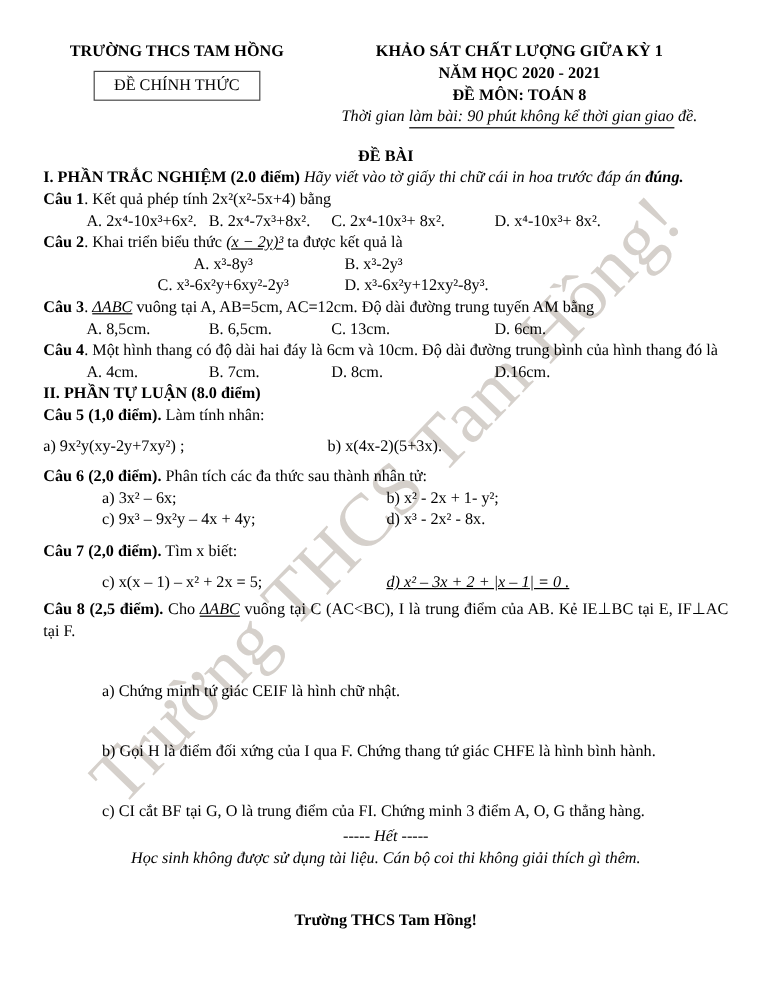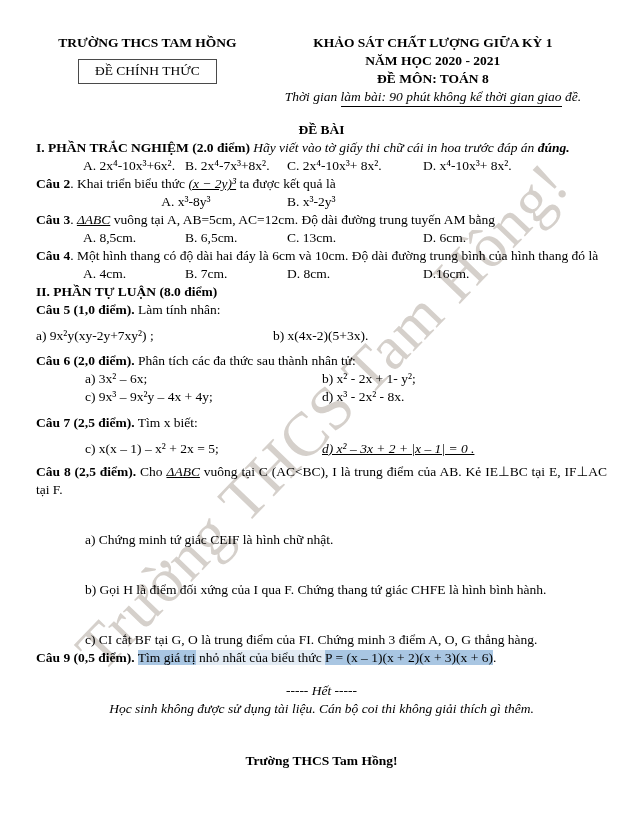--- a/index.html
+++ b/index.html
@@ -28,40 +28,40 @@
   .time-line { font-weight:normal; font-style:italic; }
   .u { border-bottom:1.2px solid #000; padding-bottom:2px; }
 
   .doc-title { text-align:center; font-weight:bold; margin-top:15px; }
   b.lbl { font-weight:bold; }
   .just { text-align:justify; }
   .ital { font-style:italic; }
   .bital { font-style:italic; font-weight:bold; }
   .math { font-style:italic;text-decoration:underline; }
 
-  .opts4 { display:flex; margin-left:47px; }
+  .opts4 { display:flex; margin-left:36px; }
   .opts4 > span:nth-child(1){ width:102px; }
   .opts4 > span:nth-child(2){ width:102px; }
   .opts4 > span:nth-child(3){ width:136px; }
   .opts4 > span:nth-child(4){ flex:1; }
   .opts2 { display:flex; margin-left:49px; }
   .opts2 > span:first-child { width:237px; }
   .opts2n { display:flex; margin-left:49px; }
   .opts2n > span:first-child { width:202px;text-align:center; }
 
   .tl-items { margin:8px 0 7px; }
   .q7-items { margin:8px 0 5px; }
   .q7-items .row { margin-bottom:5px; }
   .indent { text-indent:49px;margin-top:32px; }
   .sp-top { margin-top:8px; }
 
   .hl  { background:var(--hl,#a9c6e2); }
   .hlL { background:var(--hlL,#e2ebf4); }
 
-  .het { text-align:center; font-style:italic; margin-top:15px; }
+  .het { text-align:center; font-style:italic; margin-top:3px; }
   .note { text-align:center; font-style:italic; }
   .footer-school { text-align:center; font-weight:bold; margin-top:34px; }
 </style>
 </head>
 <body>
 
 <div class="page">
   <div class="watermark">Trường THCS Tam Hồng!</div>
 
   <div class="content">
@@ -80,31 +80,36 @@
         <div class="time-line">
           <span>Thời gian </span><span class="u">làm bài: 90 phút không kể thời gian giao</span><span> đề.</span>
         </div>
       </div>
     </div>
 
     <div class="doc-title">ĐỀ BÀI</div>
 
     <p class="just"><b class="lbl">I. PHẦN TRẮC NGHIỆM (2.0 điểm)</b><span class="ital"> Hãy viết vào tờ giấy thi chữ cái in hoa trước đáp án </span><span class="bital">đúng.</span></p>
 
+    <p><b class="lbl">Câu 1</b><span>. Kết quả phép tính 2x²(x²-5x+4) bằng</span></p>
     <div class="opts4">
       <span>A. 2x⁴-10x³+6x².</span>
         <span>B. 2x⁴-7x³+8x².</span>
         <span>C. 2x⁴-10x³+ 8x².</span>
         <span>D. x⁴-10x³+ 8x².</span>
     </div>
 
     <p><b class="lbl">Câu 2</b><span>. Khai triển biểu thức </span><span class="math">(x − 2y)³</span><span> ta được kết quả là</span></p>
     <div class="opts2n">
       <span>A. x³-8y³</span>
         <span>B. x³-2y³</span>
+    </div>
+    <div class="opts2n">
+      <span>C. x³-6x²y+6xy²-2y³</span>
+        <span>D. x³-6x²y+12xy²-8y³.</span>
     </div>
 
     <p><b class="lbl">Câu 3</b><span>. </span><span class="math">ΔABC</span><span> vuông tại A, AB=5cm, AC=12cm. Độ dài đường trung tuyến AM bằng</span></p>
     <div class="opts4">
       <span>A. 8,5cm.</span>
         <span>B. 6,5cm.</span>
         <span>C. 13cm.</span>
         <span>D. 6cm.</span>
     </div>
 
@@ -127,33 +132,32 @@
     <p><b class="lbl">Câu 6 (2,0 điểm).</b><span> Phân tích các đa thức sau thành nhân tử:</span></p>
     <div class="opts2">
       <span>a) 3x² – 6x;</span>
         <span>b) x² - 2x + 1- y²;</span>
     </div>
     <div class="opts2">
       <span>c) 9x³ – 9x²y – 4x + 4y;</span>
         <span>d) x³ - 2x² - 8x.</span>
     </div>
 
-    <p class="sp-top"><b class="lbl">Câu 7 (2,5 điểm).</b><span> Tìm x biết:</span></p>
+    <p class="sp-top"><b class="lbl">Câu 7 (2,0 điểm).</b><span> Tìm x biết:</span></p>
     <div class="q7-items">
       <div class="opts2 row">
         <span>c) x(x – 1) – x² + 2x = 5;</span>
           <span class="math">d) x² – 3x + 2 + |x – 1| = 0 .</span>
       </div>
     </div>
 
     <p class="just"><b class="lbl">Câu 8 (2,5 điểm).</b><span> Cho </span><span class="math">ΔABC</span><span> vuông tại C (AC&lt;BC), I là trung điểm của AB. Kẻ IE⊥BC tại E, IF⊥AC tại F.</span></p>
     <p class="indent">a) Chứng minh tứ giác CEIF là hình chữ nhật.</p>
     <p class="indent just">b) Gọi H là điểm đối xứng của I qua F. Chứng thang tứ giác CHFE là hình bình hành.</p>
     <p class="indent just">c) CI cắt BF tại G, O là trung điểm của FI. Chứng minh 3 điểm A, O, G thẳng hàng.</p>
 
-    <p><b class="lbl">Câu 9 (0,5 điểm).</b><span> </span><span class="hl">Tìm giá trị</span><span class="hlL"> nhỏ nhất của biểu thức </span><span class="hl">P = (x – 1)(x + 2)(x + 3)(x + 6)</span><span>.</span></p>
 
     <p class="het">----- Hết -----</p>
     <p class="note">Học sinh không được sử dụng tài liệu. Cán bộ coi thi không giải thích gì thêm.</p>
 
     <p class="footer-school">Trường THCS Tam Hồng!</p>
   </div>
 </div>
 
 </body></html>

